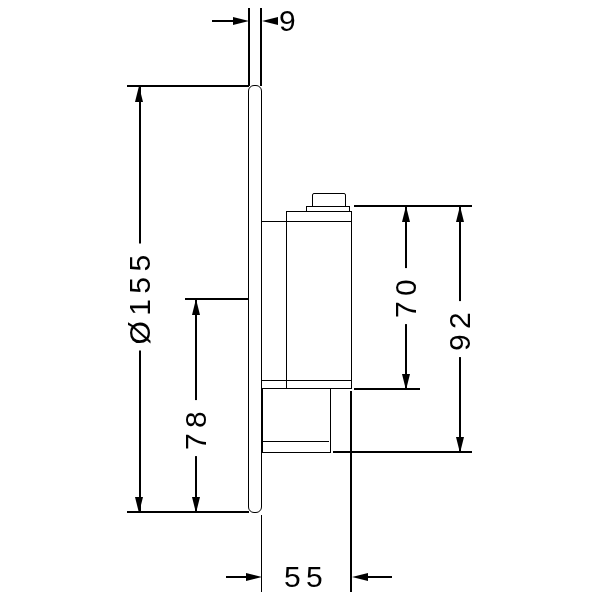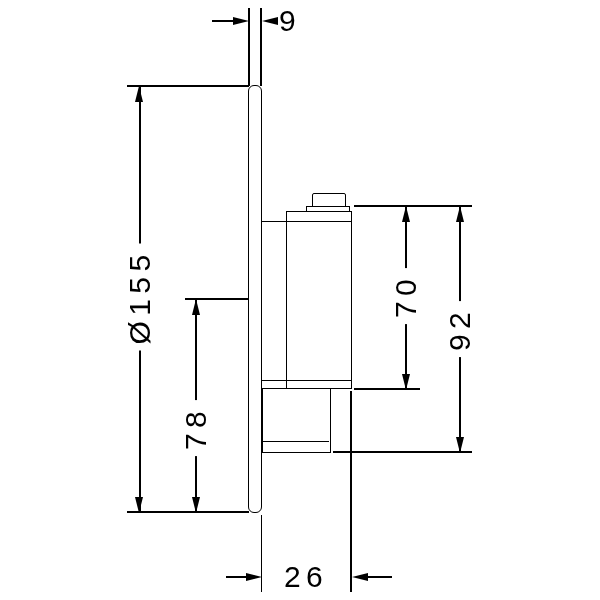--- a/index.html
+++ b/index.html
@@ -84,15 +84,15 @@
   <div class="vline" style="left:350.4px; top:391px; height:201px;"></div>
   <div class="hline" style="left:226px; top:576.2px; width:20px;"></div>
   <div class="arr right" style="left:245.5px; top:572.5px;"></div>
   <div class="arr left" style="left:351.5px; top:572.5px;"></div>
   <div class="hline" style="left:366px; top:576.2px; width:26px;"></div>
 
   <div class="dim-label vert" style="left:140px; top:297px;">Ø155</div>
   <div class="dim-label vert" style="left:196px; top:428px;">78</div>
   <div class="dim-label vert" style="left:406px; top:296px;">70</div>
   <div class="dim-label vert" style="left:460px; top:329px;">92</div>
-  <div class="dim-label" style="left:306px; top:577px;">26</div>
+  <div class="dim-label" style="left:306px; top:577px;">55</div>
 
 </div>
 
 </body></html>

